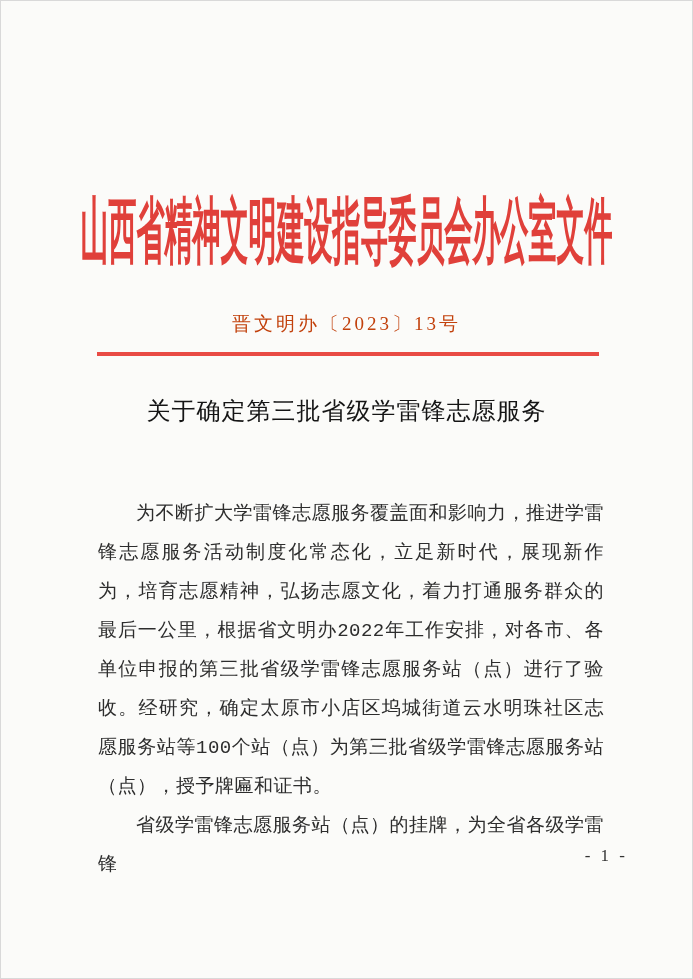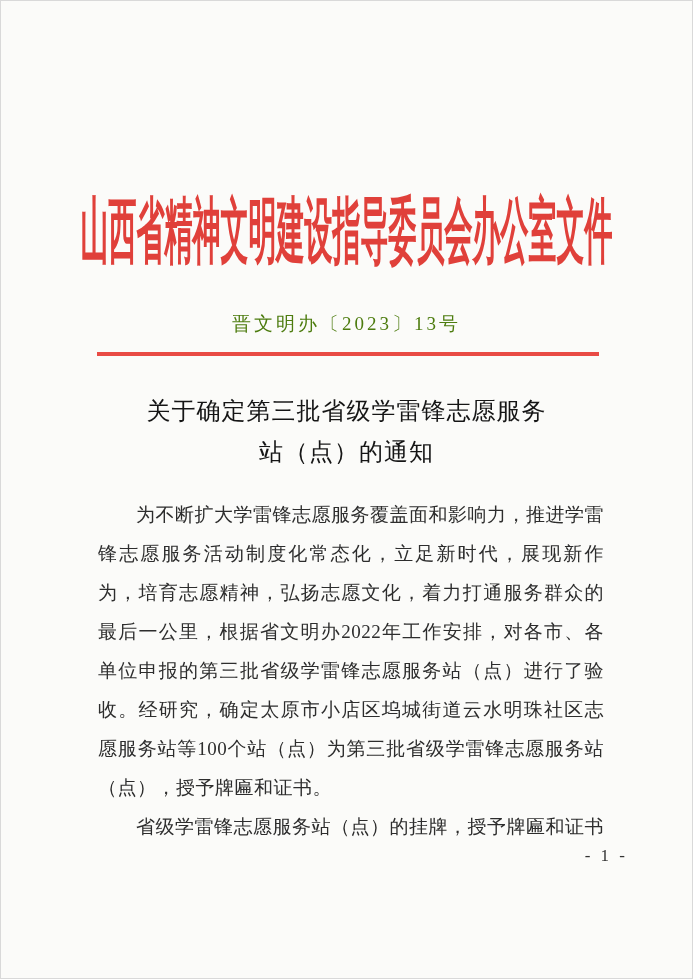--- a/index.html
+++ b/index.html
@@ -42,21 +42,21 @@
 
   .doc-number {
     position: absolute;
     top: 310px;
     left: 0;
     right: 0;
     text-align: center;
     font-size: 19px;
     line-height: 26px;
     letter-spacing: 3px;
-    color: #4d7c0f;
+    color: #c2410c;
   }
 
   .red-line {
     position: absolute;
     top: 351px;
     left: 96px;
     width: 502px;
     height: 4px;
     background: var(--rule-red, #e94b45);
   }
@@ -85,20 +85,21 @@
     text-align: justify;
     text-justify: inter-character;
     color: var(--text-dark, #2d2d2d);
   }
   .body-text p {
     margin: 0;
     padding: 0;
   }
   .body-text p.indent {
     text-indent: 2em;
+    font-family: Liberation Mono, monospace;
   }
 
   .page-number {
     position: absolute;
     top: 845px;
     right: 64px;
     font-size: 17px;
     letter-spacing: 3px;
     color: #333333;
   }
@@ -111,23 +112,22 @@
   <div class="red-header">
     <span class="red-header-text">山西省精神文明建设指导委员会办公室文件</span>
   </div>
 
   <div class="doc-number">晋文明办〔2023〕13号</div>
 
   <div class="red-line"></div>
 
   <div class="title">
     <div>关于确定第三批省级学雷锋志愿服务</div>
-    <div>站（点）的通知</div>
   </div>
 
   <div class="body-text">
     <p class="indent">为不断扩大学雷锋志愿服务覆盖面和影响力，推进学雷锋志愿服务活动制度化常态化，立足新时代，展现新作为，培育志愿精神，弘扬志愿文化，着力打通服务群众的最后一公里，根据省文明办2022年工作安排，对各市、各单位申报的第三批省级学雷锋志愿服务站（点）进行了验收。经研究，确定太原市小店区坞城街道云水明珠社区志愿服务站等100个站（点）为第三批省级学雷锋志愿服务站（点），授予牌匾和证书。</p>
-    <p class="indent">省级学雷锋志愿服务站（点）的挂牌，授予牌匾和证书</p>
+    <p class="indent">省级学雷锋志愿服务站（点）的挂牌，为全省各级学雷锋</p>
   </div>
 
   <div class="page-number">- 1 -</div>
 
 </div>
 
 </body></html>

